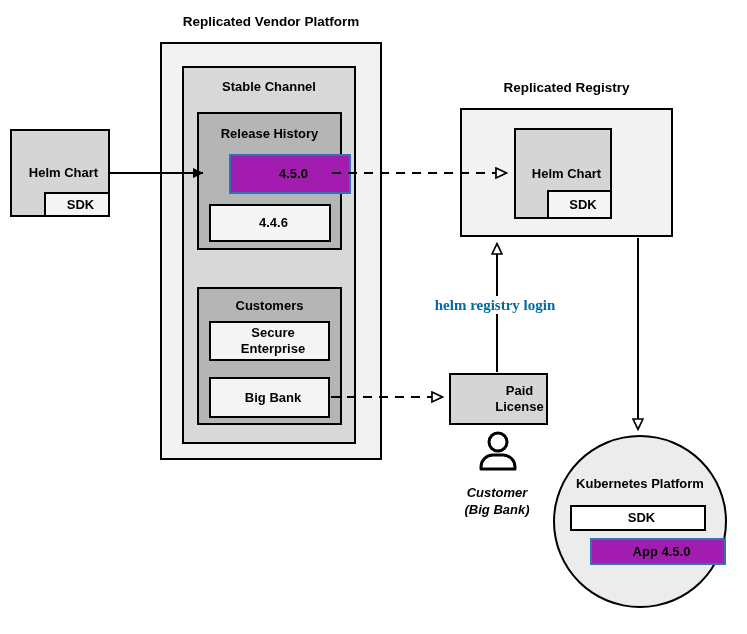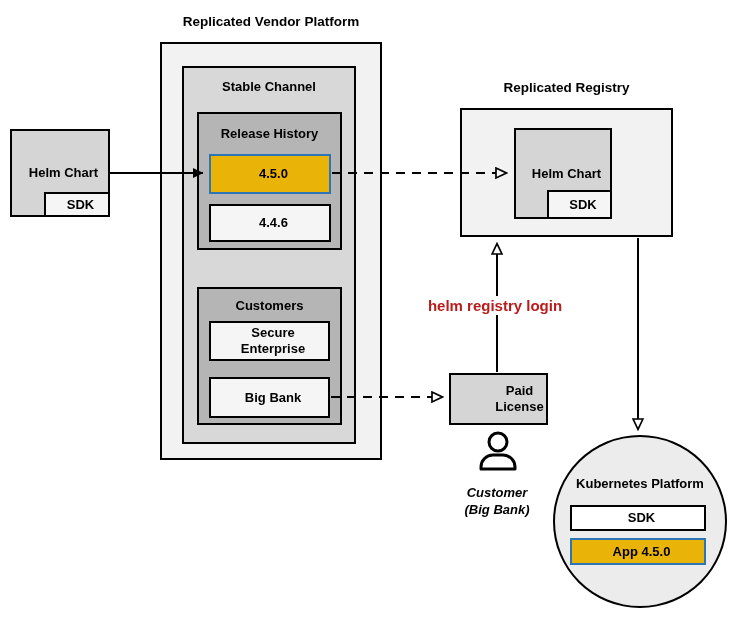--- a/index.html
+++ b/index.html
@@ -8,29 +8,29 @@
     font-family:"Liberation Sans",sans-serif;overflow:hidden;
   }
   .box{position:absolute;box-sizing:border-box;border:2px solid #000;}
   .fill-container{background:#f2f2f2;}
   .fill-channel{background:#d8d8d8;}
   .fill-group{background:#b5b5b5;}
   .fill-item{background:#f5f5f5;}
   .fill-chart{background:#d5d5d5;}
   .fill-white{background:#ffffff;}
   .fill-circle{background:#ececec;}
-  .blue{background:#eab308;border-color:#2e75b5;color:#1f5c99;}
+  .blue{background:#a21caf;border-color:#2e75b5;color:#1f5c99;margin-left:20px;}
   .lbl{display:flex;align-items:center;justify-content:center;
        font-weight:bold;font-size:13px;color:#000;text-align:center;line-height:16px;padding-left:7px;}
   .box-title{position:absolute;left:0;right:0;text-align:center;
        font-weight:bold;font-size:13px;color:#000000;}
   .ext-title{position:absolute;text-align:center;font-weight:bold;font-size:13.5px;color:#000;}
   .circle{border-radius:50%;}
-  .mono-label{position:absolute;text-align:center;font-family:Liberation Sans, sans-serif;
-       font-weight:bold;font-size:15px;color:#b91c1c;z-index:6;}
+  .mono-label{position:absolute;text-align:center;font-family:Liberation Serif, serif;
+       font-weight:bold;font-size:15px;color:#0369a1;z-index:6;}
   .mono-label span{background:#fff;padding:1px 3px;}
   .edges{position:absolute;left:0;top:0;z-index:5;pointer-events:none;}
   .person{position:absolute;z-index:2;}
   .two-line-label{position:absolute;text-align:center;font-weight:bold;font-size:13px;
        line-height:17px;color:#000;}
 </style>
 </head>
 <body>
 
 <div class="canvas">

